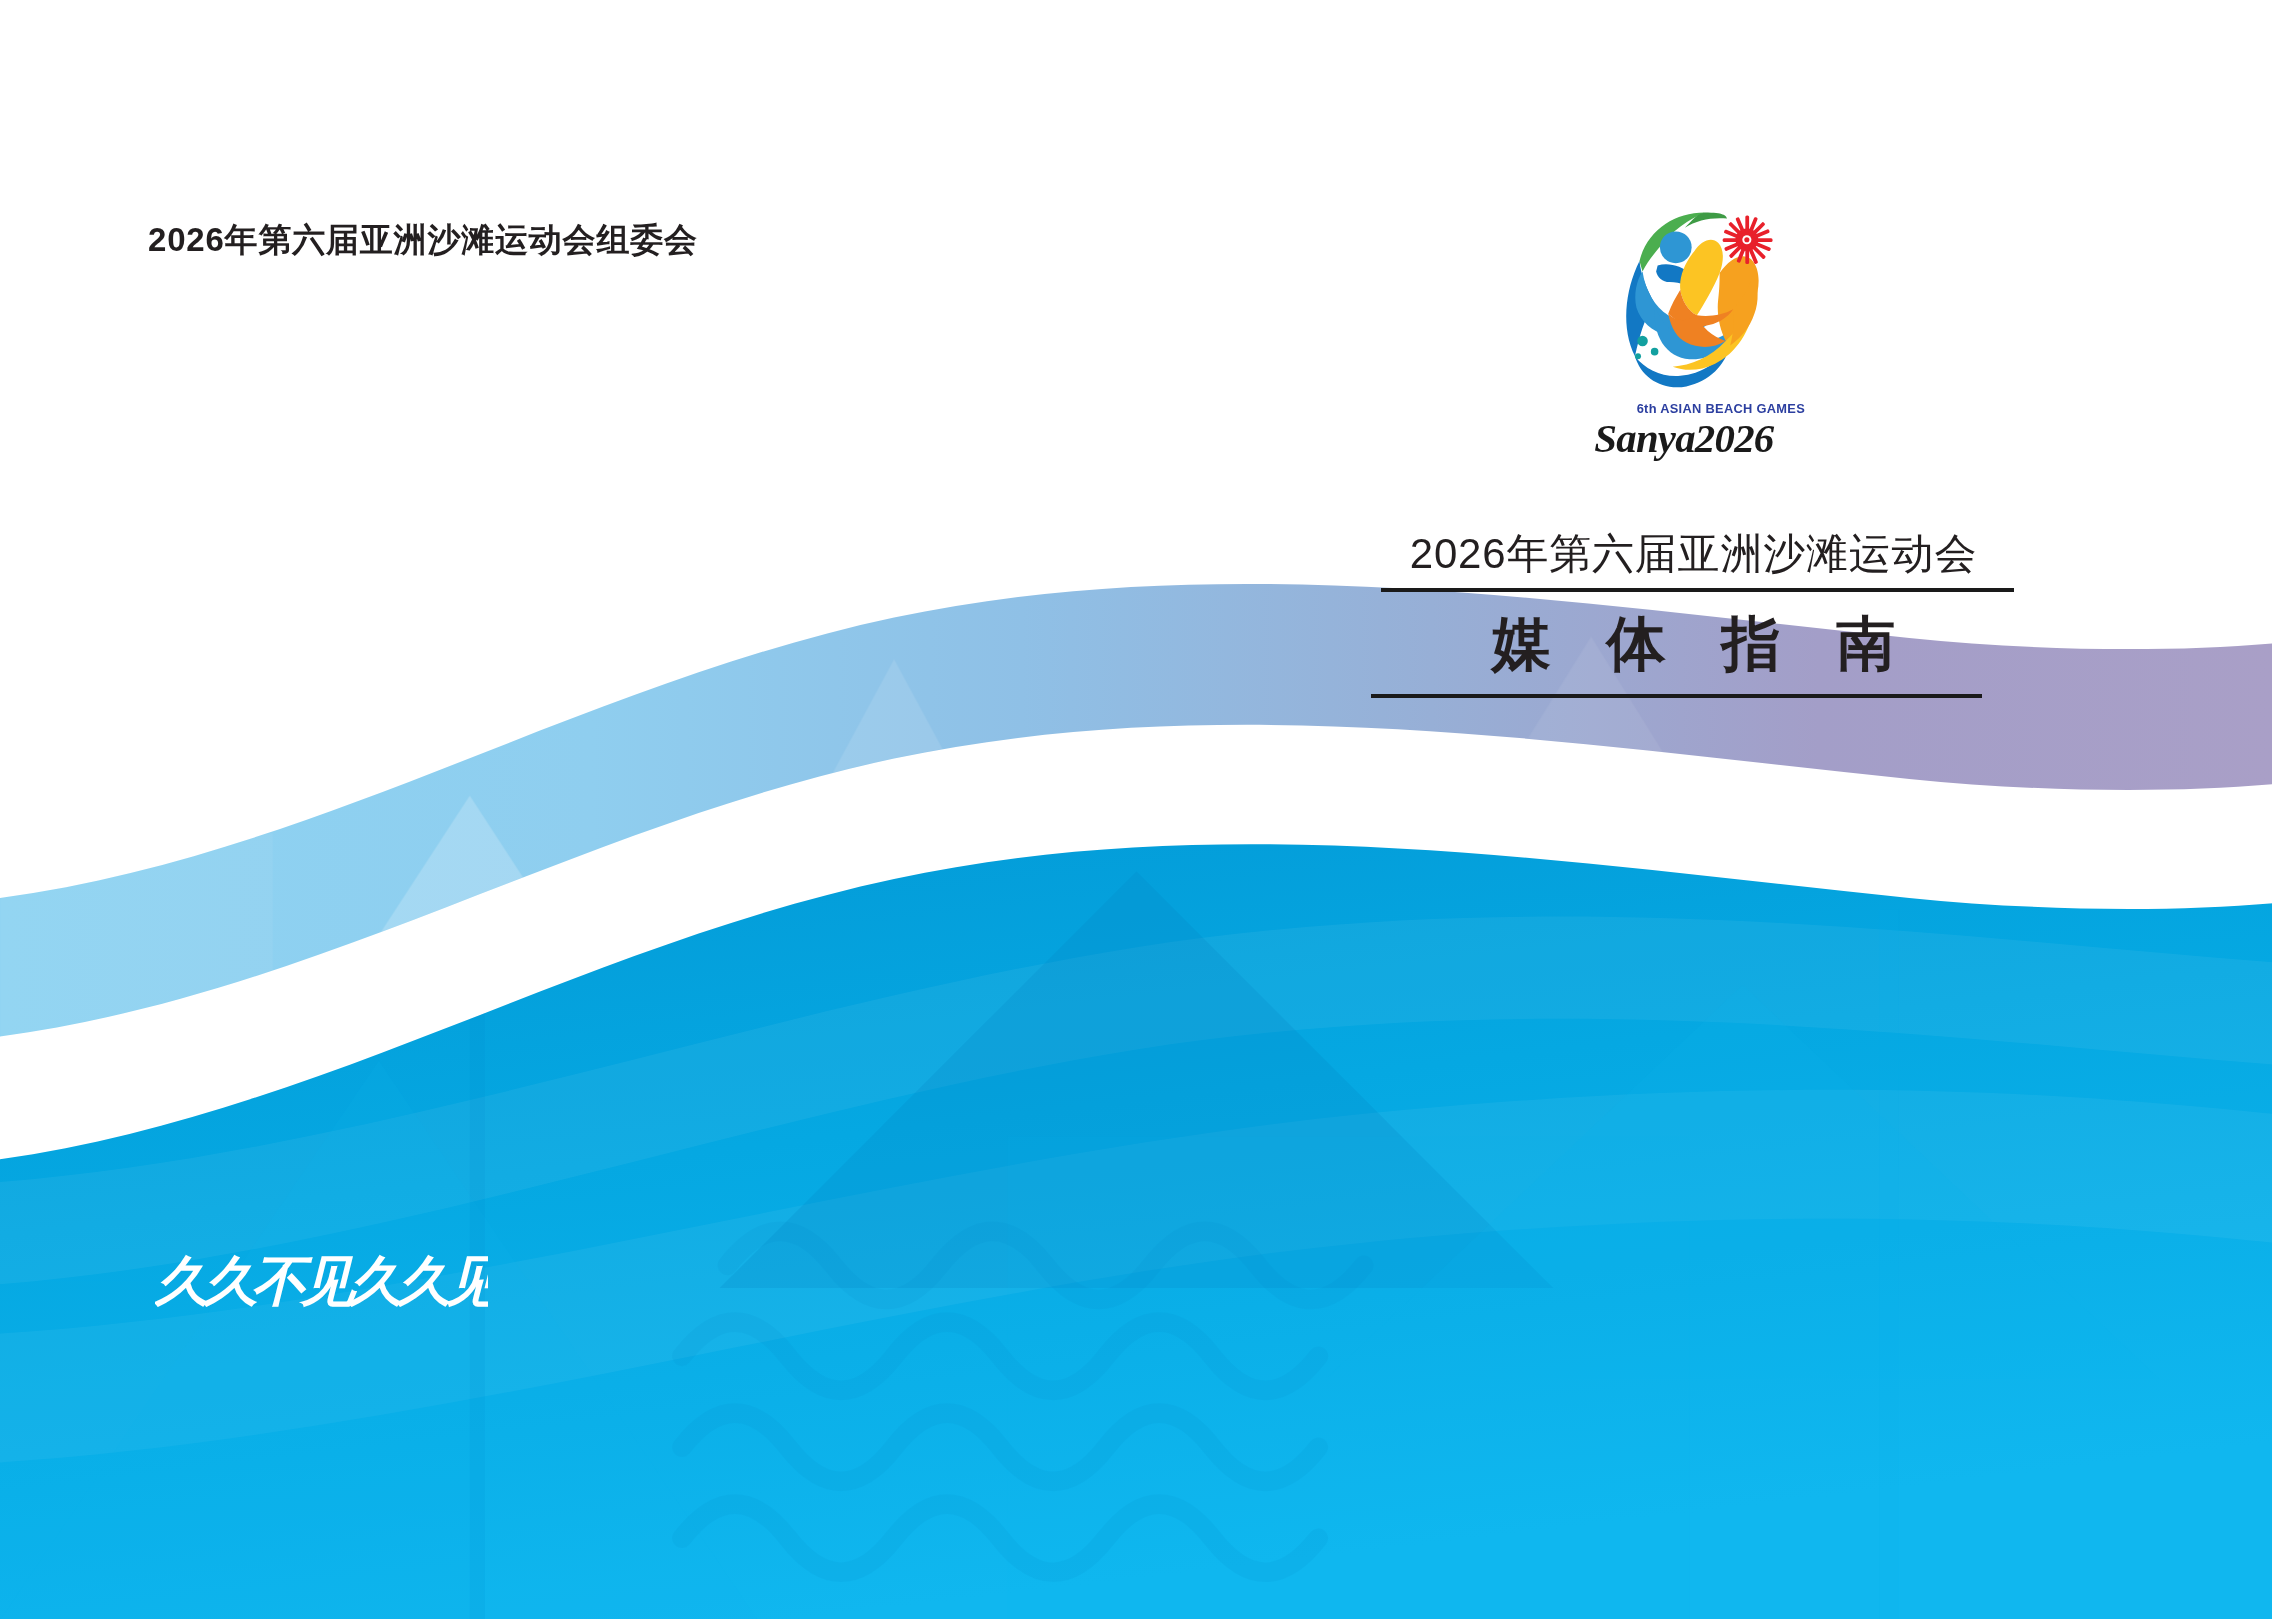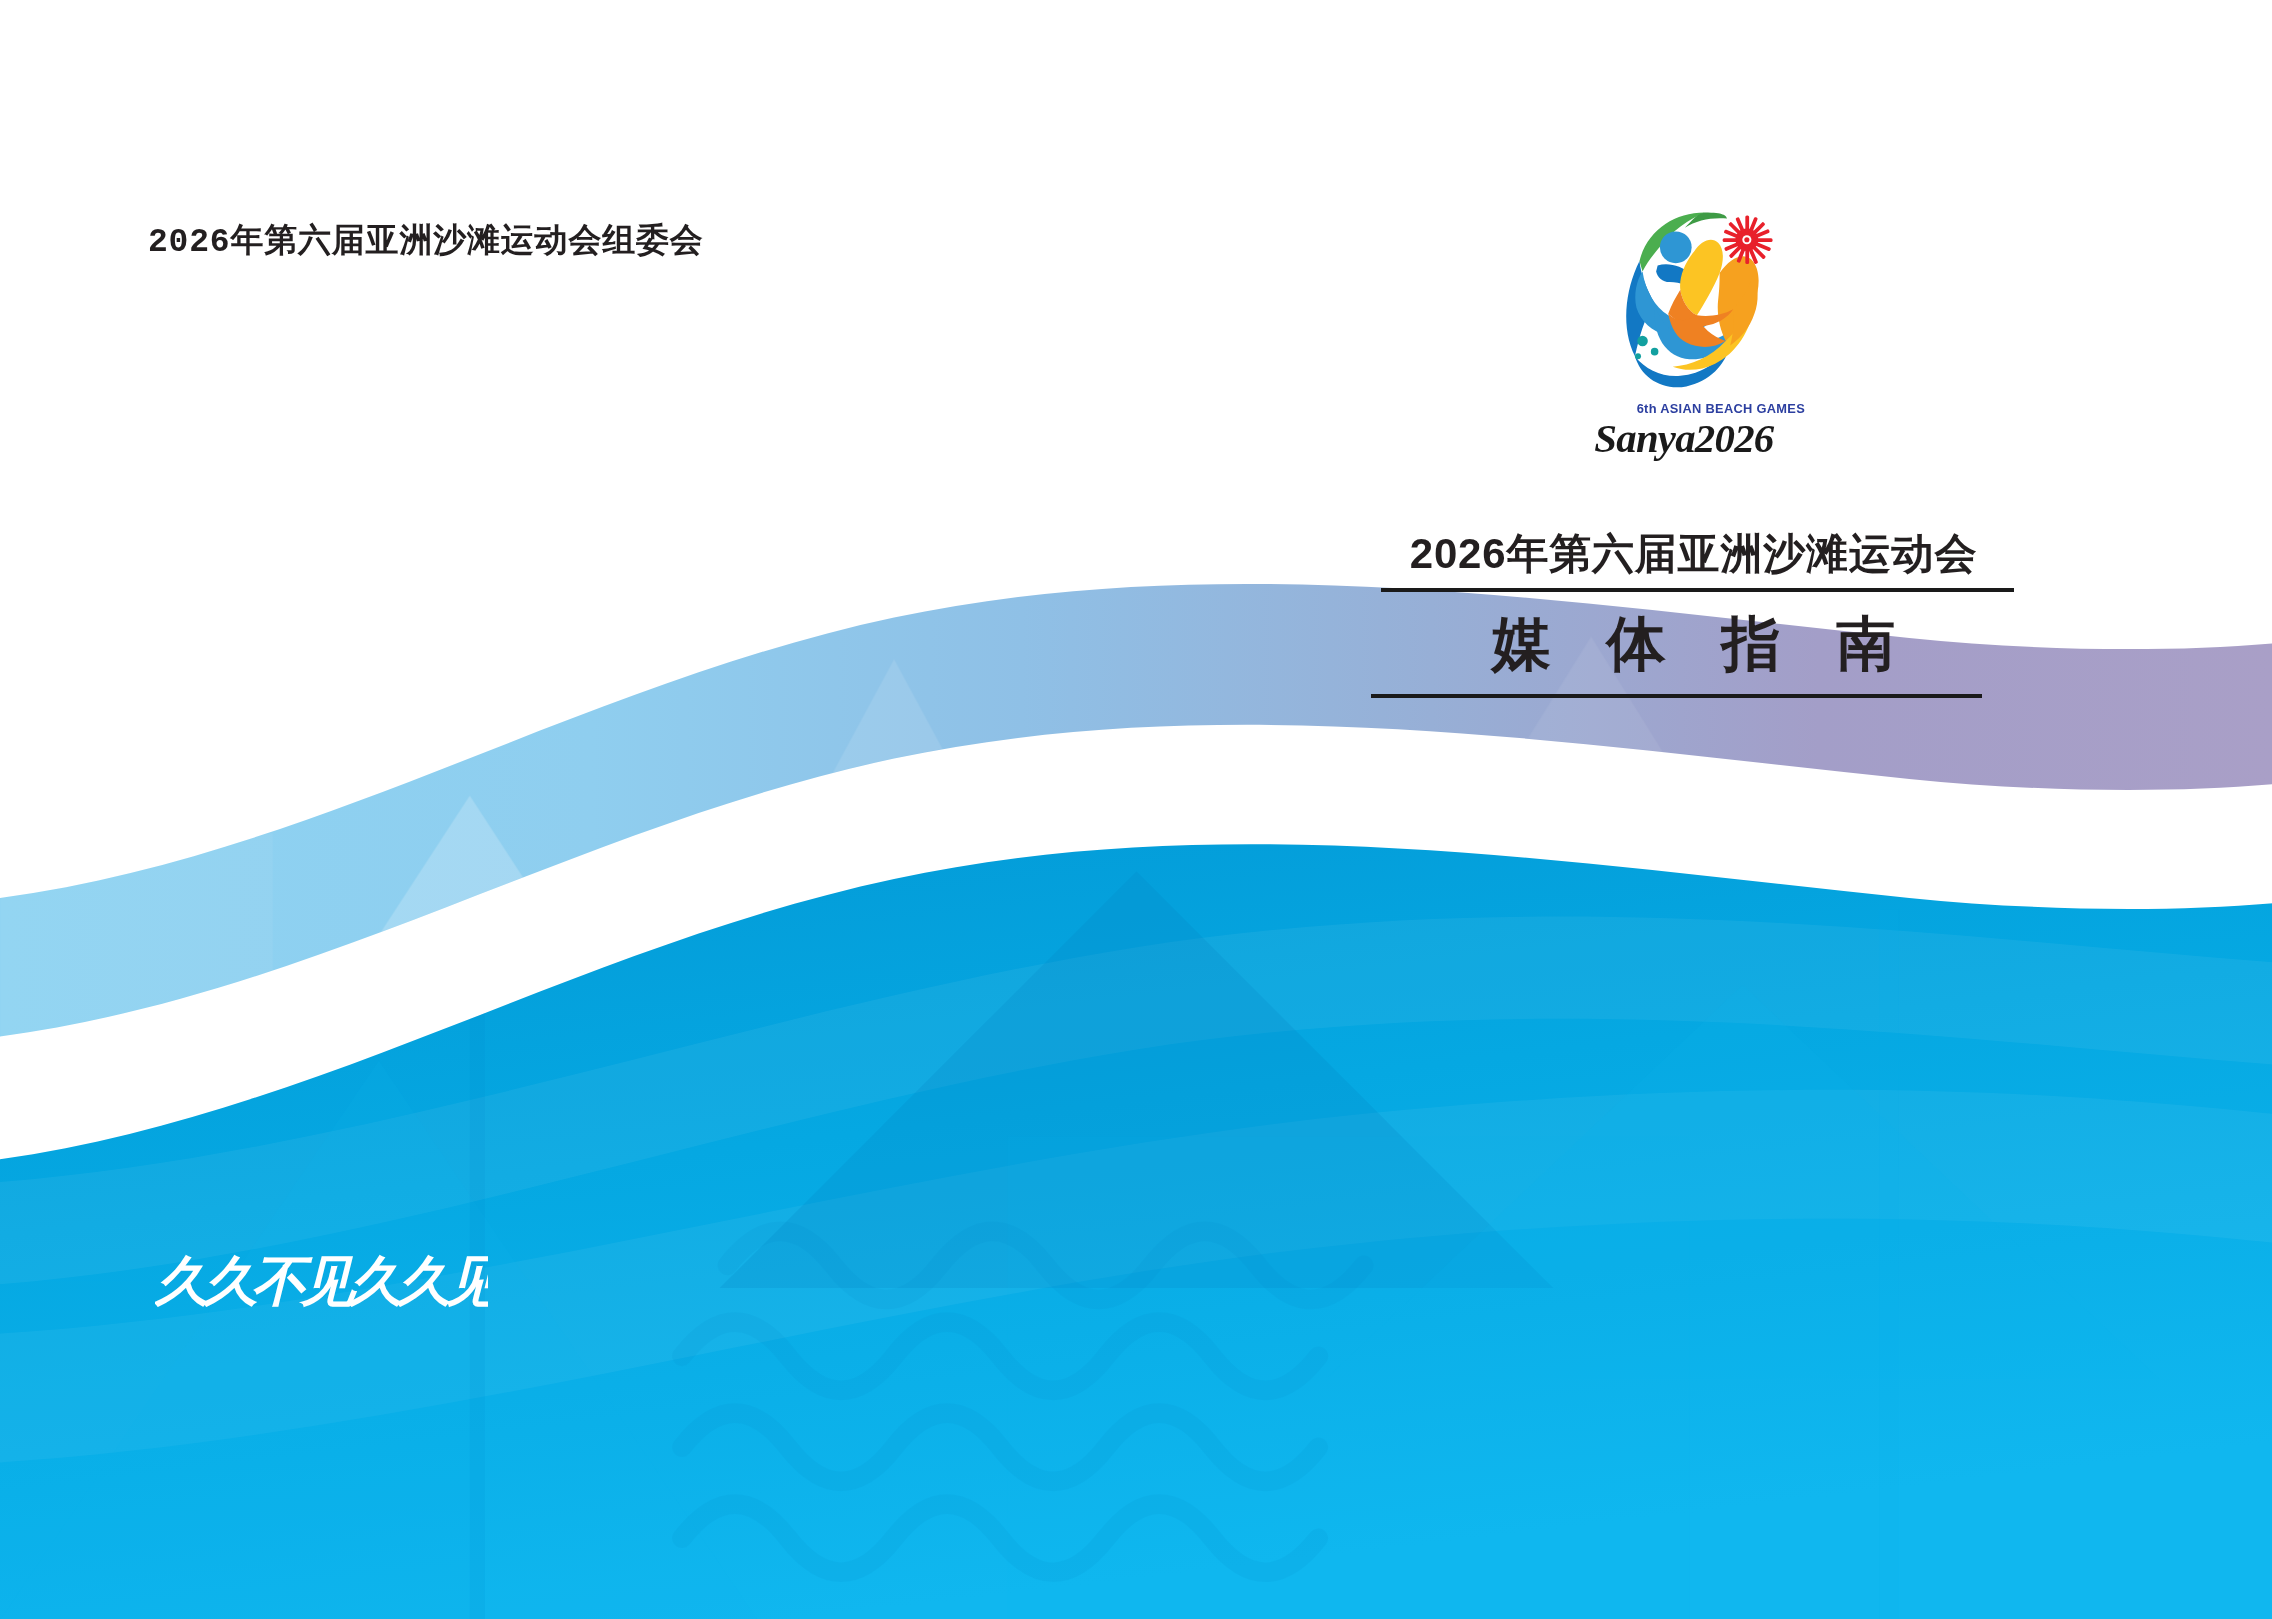--- a/index.html
+++ b/index.html
@@ -31,21 +31,21 @@
   #org-line {
     position: absolute;
     left: 148px;
     top: 218px;
     z-index: 5;
     font-size: 33px;
     font-weight: bold;
     letter-spacing: 0.8px;
     color: #231f20;
     white-space: nowrap;
-    font-family: Liberation Mono, monospace;
+    font-family: Liberation Sans, sans-serif;
   }
 
   
   #emblem-block {
     position: absolute;
     left: 1591px;
     top: 208px;
     width: 250px;
     height: 261px;
     z-index: 5;
@@ -69,21 +69,21 @@
   #title-block {
     position: absolute;
     left: 1360px;
     top: 530px;
     width: 667px;
     z-index: 5;
     text-align: center;
   }
   #title-line1 {
     font-size: 42px;
-    font-weight: bold;
+    font-weight: normal;
     color: #231f20;
     letter-spacing: 0.8px;
     white-space: nowrap;
     line-height: 1.16;
     font-family: "Liberation Sans", sans-serif;
     text-align: center;
   }
   .title-rule {
     height: 3.8px;
     background: #1a1a1a;

